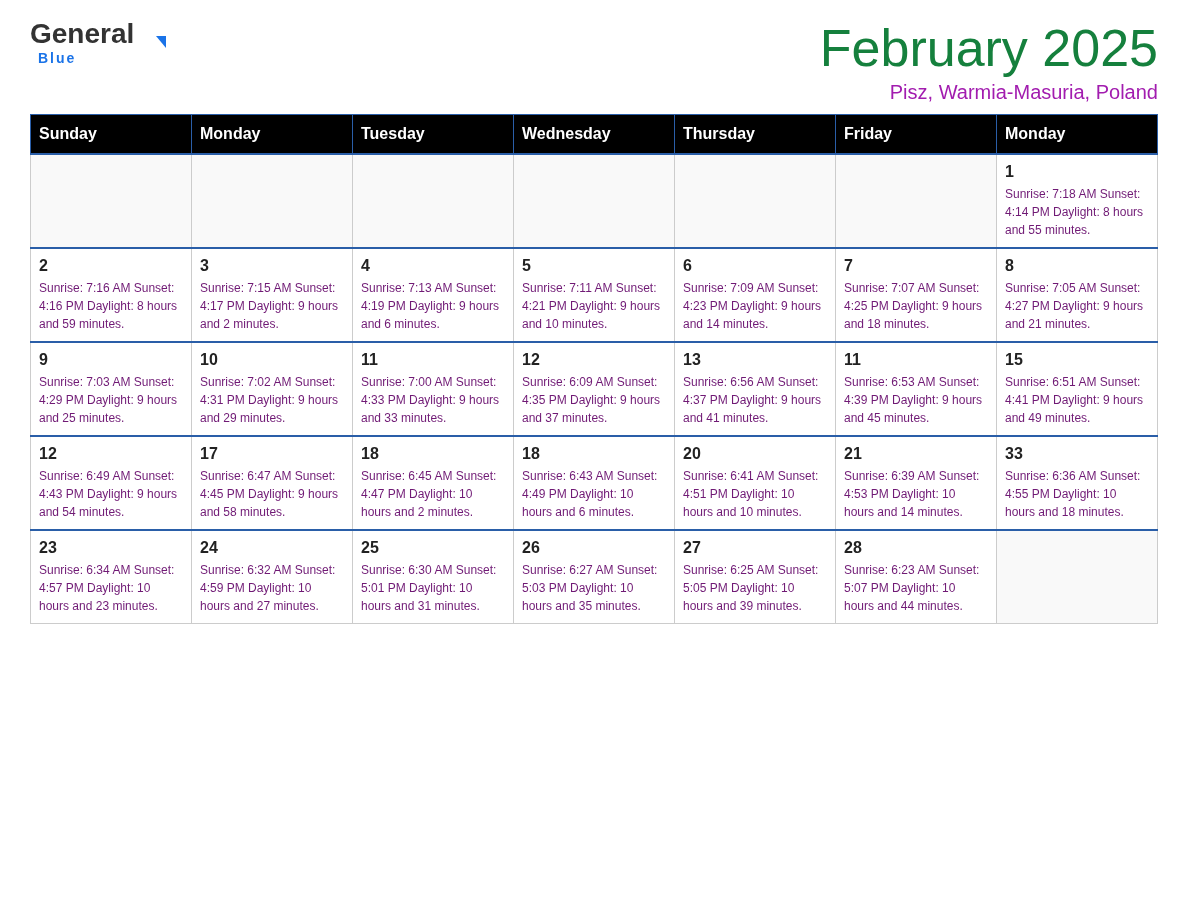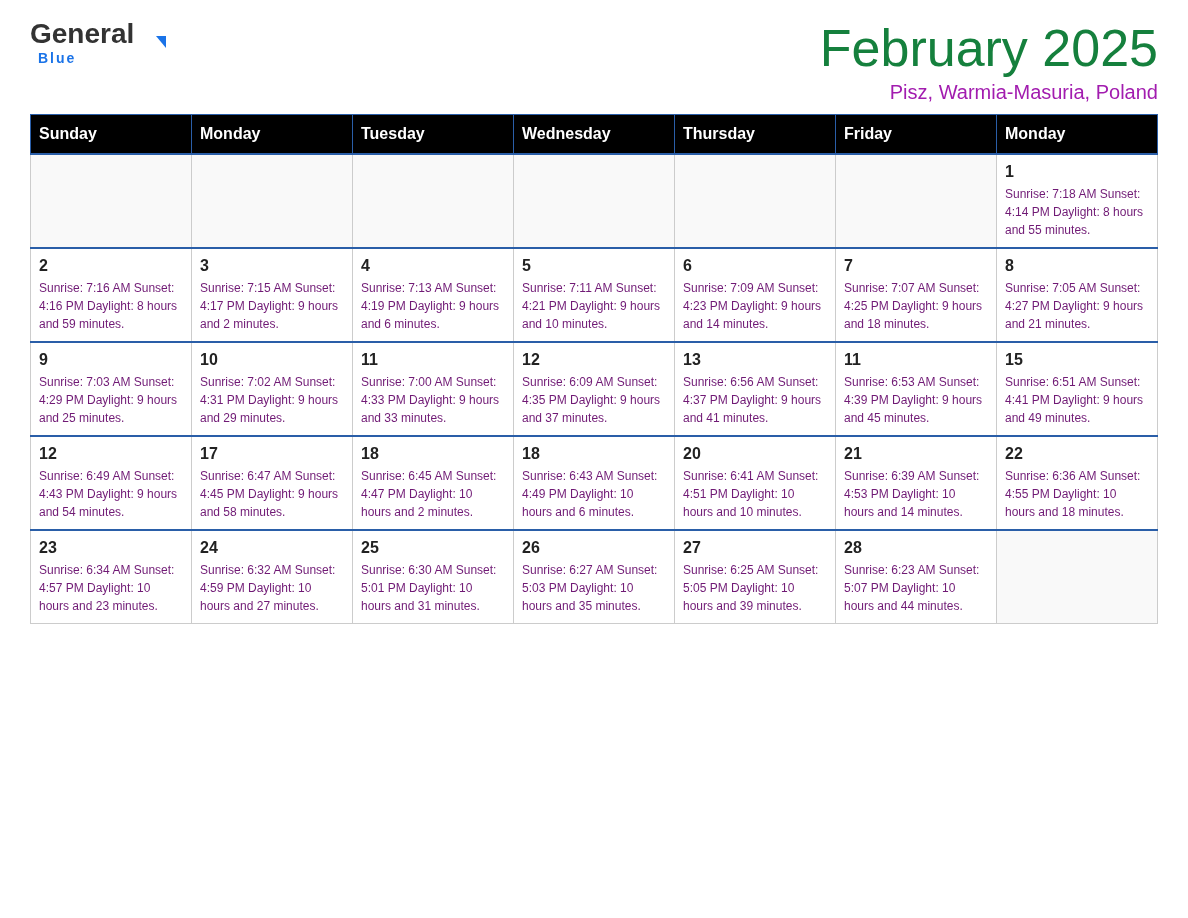--- a/index.html
+++ b/index.html
@@ -266,21 +266,21 @@
 Sunset: 4:51 PM
 Daylight: 10 hours and 10 minutes.</div>
         </td>
         <td>
           <span class="day-num">21</span>
           <div class="day-info">Sunrise: 6:39 AM
 Sunset: 4:53 PM
 Daylight: 10 hours and 14 minutes.</div>
         </td>
         <td>
-          <span class="day-num">22</span>
+          <span class="day-num">33</span>
           <div class="day-info">Sunrise: 6:36 AM
 Sunset: 4:55 PM
 Daylight: 10 hours and 18 minutes.</div>
         </td>
       </tr>
       <tr class="week-row">
         <td>
           <span class="day-num">23</span>
           <div class="day-info">Sunrise: 6:34 AM
 Sunset: 4:57 PM

